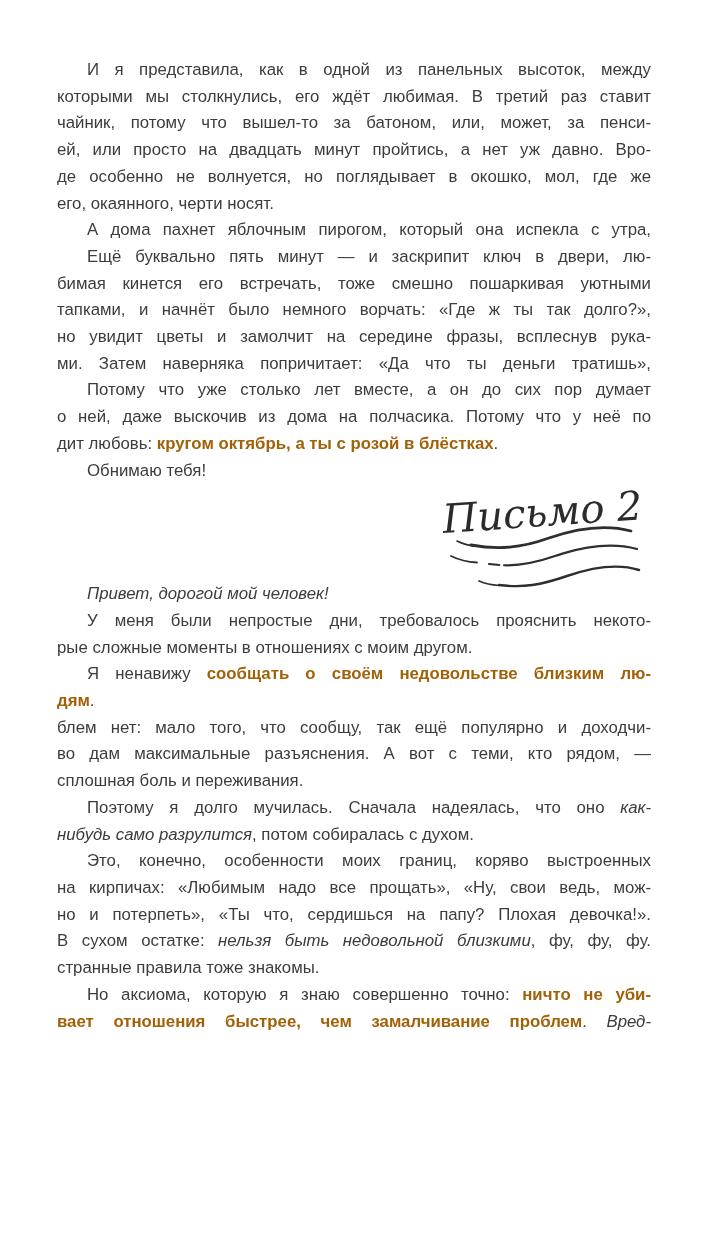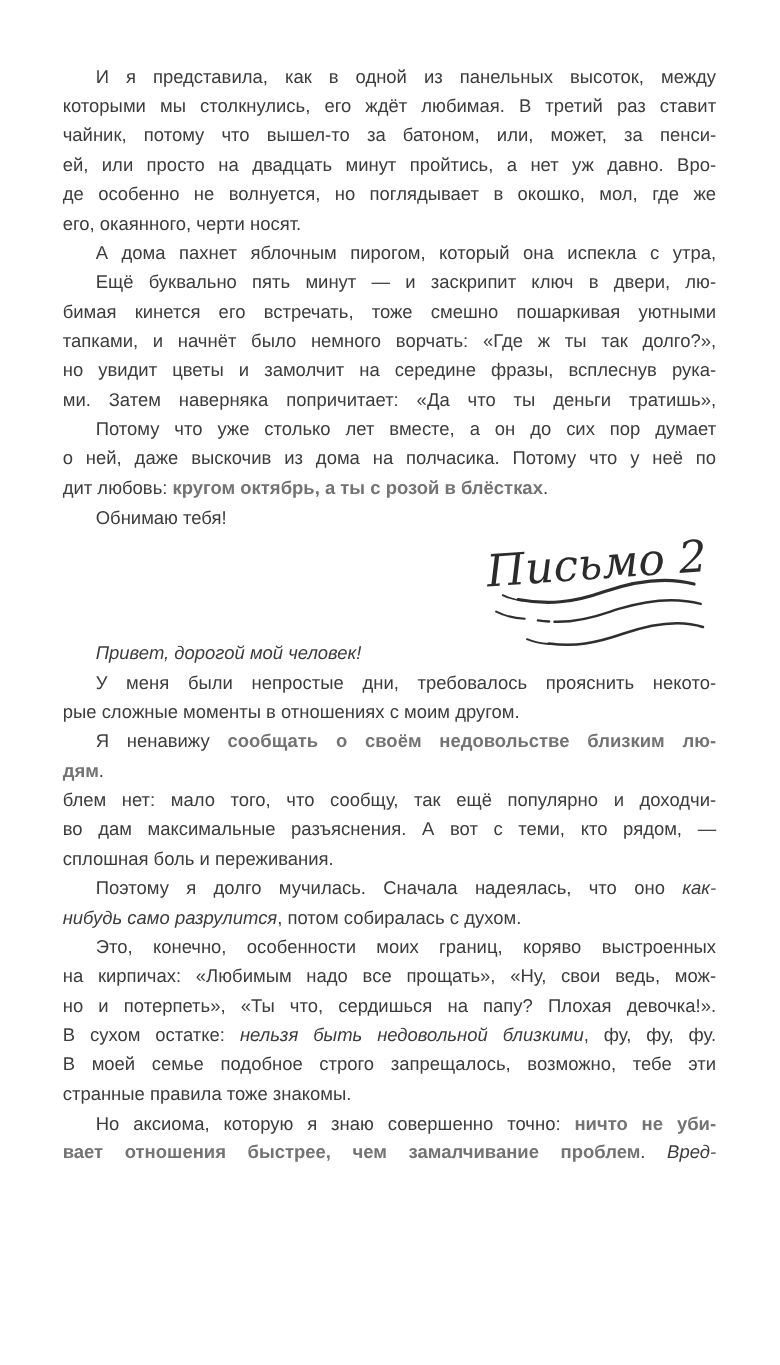--- a/index.html
+++ b/index.html
@@ -17,21 +17,21 @@
     font-size:16.8px;
     line-height:26.7px;
     color:#3c3c3c;
     text-align:justify;
     text-align-last:justify;
     white-space:normal;
   }
   .line.lastline { text-align:right; text-align-last:left; }
   .line.indent { text-indent:30px; }
   .run-r { font-weight:normal; font-style:normal; }
-  .run-b { font-weight:bold; color:#737373; }
+  .run-b { font-weight:bold; color:#a16207; }
   .run-i { font-style:italic; }
   .letter-heading {
     position:relative;
     margin-left:57px;
     width:594px;
     height:97px;
   }
   .letter-heading svg {
     position:absolute;
     top:0; right:-2px;
@@ -110,21 +110,20 @@
       </div>
       <div class="para">
         <div class="line indent"><span class="run-r">Поэтому я долго мучилась. Сначала надеялась, что оно </span><span class="run-i">как-</span></div>
         <div class="line lastline"><span class="run-i">нибудь само разрулится</span><span class="run-r">, потом собиралась с духом.</span></div>
       </div>
       <div class="para">
         <div class="line indent"><span class="run-r">Это, конечно, особенности моих границ, коряво выстроенных</span></div>
         <div class="line"><span class="run-r">на кирпичах: «Любимым надо все прощать», «Ну, свои ведь, мож-</span></div>
         <div class="line"><span class="run-r">но и потерпеть», «Ты что, сердишься на папу? Плохая девочка!».</span></div>
         <div class="line"><span class="run-r">В сухом остатке: </span><span class="run-i">нельзя быть недовольной близкими</span><span class="run-r">, фу, фу, фу.</span></div>
-        <div class="line"><span class="run-r">В моей семье подобное строго запрещалось, возможно, тебе эти</span></div>
         <div class="line lastline"><span class="run-r">странные правила тоже знакомы.</span></div>
       </div>
       <div class="para">
         <div class="line indent"><span class="run-r">Но аксиома, которую я знаю совершенно точно: </span><span class="run-b">ничто не уби-</span></div>
         <div class="line"><span class="run-b">вает отношения быстрее, чем замалчивание проблем</span><span class="run-r">. </span><span class="run-i">Вред-</span></div>
       </div>
     </section>
 
 </div>
 

